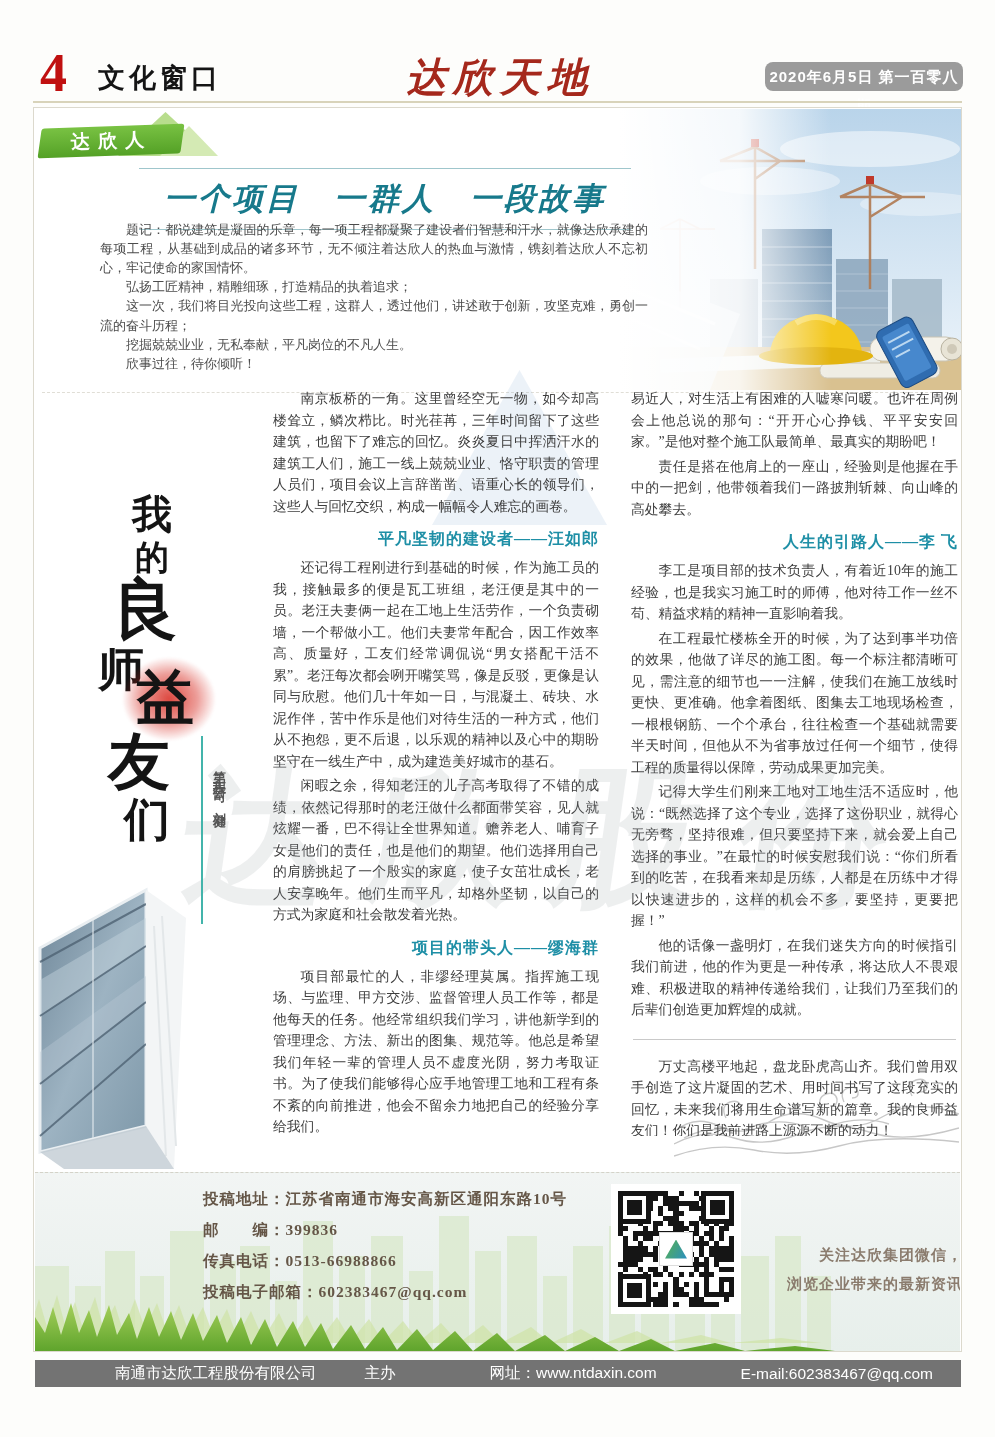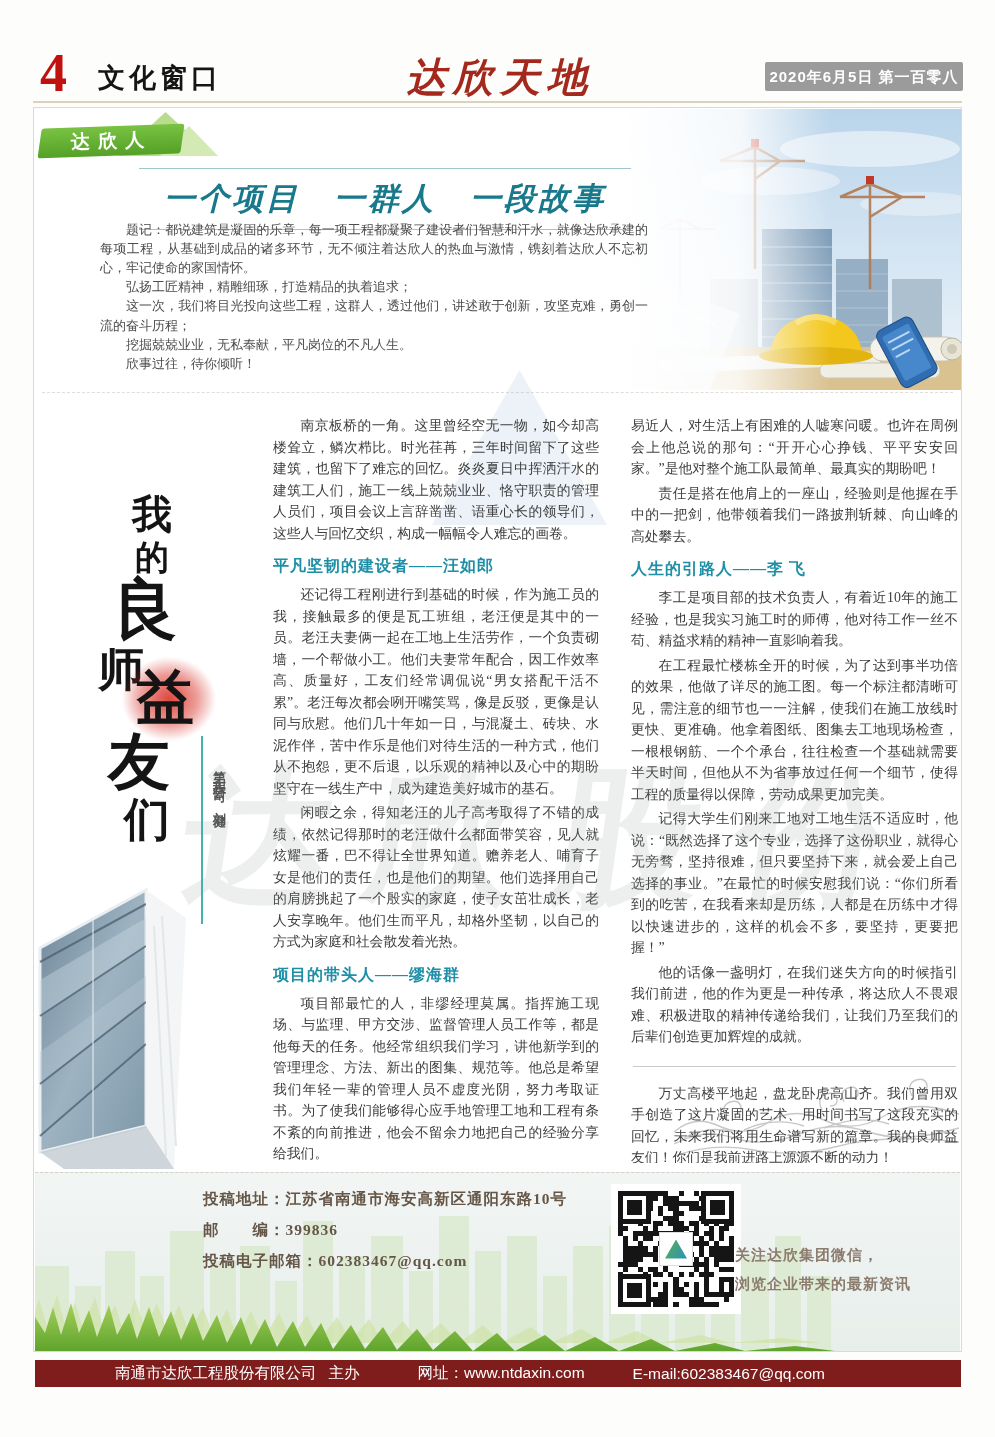--- a/index.html
+++ b/index.html
@@ -3,21 +3,21 @@
 <meta charset="utf-8">
 <style>
   * { box-sizing: border-box; }
   body { margin:0; background:#f2f1ee; font-family:"Liberation Serif","DejaVu Serif",serif; }
   .page { position:relative; width:995px; height:1437px; margin:0 auto; background:#fdfdfb; overflow:hidden; }
 
   
   .page-num { position:absolute; left:40px; top:46px; font-size:54px; font-weight:bold; color:#c01010; line-height:1; }
   .section-name { position:absolute; left:98px; top:60px; font-size:27px; font-weight:bold; color:#151515; letter-spacing:4px; }
   .paper-title { position:absolute; left:330px; width:340px; top:50px; text-align:center; font-size:40px; font-weight:bold; font-style:italic; color:#a5281c; letter-spacing:7px; }
-  .issue-badge { position:absolute; left:765px; top:62px; width:198px; height:29px; background:#9b9b9b; color:#fff; font-size:15px; font-weight:bold; text-align:center; line-height:29px; letter-spacing:1px; border-radius:2px; font-family:"Liberation Sans",sans-serif; }
+  .issue-badge { position:absolute; left:765px; top:62px; width:198px; height:29px; background:#9b9b9b; color:#fff; font-size:15px; font-weight:bold; text-align:center; line-height:29px; letter-spacing:1px; border-radius:8px; font-family:"Liberation Sans",sans-serif; }
   .header-rule { position:absolute; left:33px; width:929px; top:101px; height:2px; background:#d8d3ba; }
 
   
   .content-box { position:absolute; left:33px; top:107px; width:929px; height:1245px; border:1px solid #dcd9cd; background:#fff; }
 
   
   .daxinren-badge { position:absolute; left:6px; top:6px; width:175px; height:48px; z-index:8; }
   .mountain { position:absolute; clip-path:polygon(50% 0,100% 100%,0 100%); }
   .m1 { left:78px; top:-2px; width:95px; height:44px; background:#b8dd8d; }
   .m2 { left:120px; top:12px; width:58px; height:30px; background:#d4eab4; }
@@ -51,50 +51,50 @@
   .vt-5 { left:12px; top:260px; font-size:62px; }
   .vt-6 { left:28px; top:326px; font-size:46px; }
   .ink-blob { position:absolute; left:26px; top:186px; width:94px; height:84px; border-radius:50%; background:radial-gradient(closest-side, rgba(215,40,30,.85), rgba(215,40,30,.45) 60%, rgba(215,40,30,0)); filter:blur(1px); z-index:1; }
   .byline-rule { position:absolute; left:167px; top:628px; width:2px; height:188px; background:#43b4ab; z-index:4; }
   .byline { position:absolute; left:176px; top:652px; height:250px; writing-mode:vertical-rl; font-size:13px; letter-spacing:4px; color:#555; font-weight:bold; z-index:4; }
 
   
   .building { position:absolute; left:0px; top:776px; z-index:1; }
 
   
-  .col { position:absolute; top:307px; height:748px; overflow:hidden; z-index:2; }
+  .col { position:absolute; top:280px; height:748px; overflow:hidden; z-index:2; }
   .col1 { left:239px; width:326px; }
   .col2 { left:597px; width:327px;font-family:Liberation Serif, serif; }
   .para { margin:0 0 3px; text-indent:2em; font-size:13.8px; line-height:1.56; color:#3d3d3d; text-align:justify; }
   .para.cont { text-indent:0; }
-  .col-heading { margin:12px 0 7px; text-align:left; font-size:16px; font-weight:bold; color:#1e8fa6; letter-spacing:1px; }
+  .col-heading { margin:12px 0 7px; text-align:right; font-size:16px; font-weight:bold; color:#1e8fa6; letter-spacing:1px; }
   .col-divider { border-top:1px solid #c9c9c9; margin:18px 2px 16px; }
 
   
   .waves { position:absolute; left:640px; top:962px; z-index:1; }
 
   
   .contact-panel { position:absolute; left:1px; top:1064px; width:925px; height:179px; background:linear-gradient(180deg,#f2f5f4,#e7efeb); border-top:1px dashed #d4d2c8; overflow:hidden; z-index:6; }
   .skyline { position:absolute; left:0; bottom:0; }
   .contact-lines { position:absolute; left:168px; top:16px; z-index:2; }
   .contact-line { margin:0 0 10px; font-size:15.5px; font-weight:bold; color:#655647; letter-spacing:1px; }
   .qr { position:absolute; left:576px; top:11px; width:130px; height:130px; background:#fff; padding:7px; z-index:2; }
   .qr-cells { display:grid; grid-template-columns:repeat(23,1fr); grid-template-rows:repeat(23,1fr); width:116px; height:116px; }
   .qr-cells i { display:block; }
   .qr-cells i.b { background:#151515; }
   .finder { position:absolute; width:33px; height:33px; border:5px solid #151515; background:#fff; }
   .finder::after { content:""; position:absolute; inset:4px; background:#151515; }
   .f-tl { left:7px; top:7px; } .f-tr { right:7px; top:7px; } .f-bl { left:7px; bottom:7px; }
   .qr-logo { position:absolute; left:50%; top:50%; transform:translate(-50%,-50%); width:34px; height:34px; background:#fff; border:1px solid #ddd; display:flex; align-items:center; justify-content:center; }
   .qr-logo-mark { width:22px; height:19px; background:linear-gradient(120deg,#57b14e,#2b8fc0); clip-path:polygon(50% 0,100% 100%,0 100%); }
-  .qr-caption { position:absolute; left:700px; top:68px; width:228px; text-align:left; z-index:2; }
+  .qr-caption { position:absolute; left:700px; top:68px; width:228px; text-align:right; z-index:2; }
   .qr-caption-line { margin:0; font-size:15px; line-height:1.9; color:#8b7c6e; font-weight:bold; letter-spacing:1px; }
 
   
-  .footer-bar { position:absolute; left:35px; top:1360px; width:926px; height:27px; background:#7f1d1d; color:#fff; display:flex; align-items:center; font-size:15.5px; font-family:"Liberation Sans",sans-serif; }
+  .footer-bar { position:absolute; left:35px; top:1360px; width:926px; height:27px; background:#737373; color:#fff; display:flex; align-items:center; font-size:15.5px; font-family:"Liberation Sans",sans-serif;gap:36px; }
   .footer-bar span { white-space:nowrap; }
   .ft-company { margin-left:80px; }
   .ft-org { margin-left:12px; }
   .ft-web { margin-left:58px; }
   .ft-mail { margin-left:48px; }
 </style>
 </head>
 <body>
 
 <div class="page">
@@ -294,20 +294,21 @@
           <rect x="740" y="45" width="26" height="115"></rect>
             <rect x="772" y="85" width="24" height="75"></rect>
         </g>
         <path d="M0,160 L0,126 L10,142 L18,116 L26,144 L36,112 L44,142 L54,119 L62,146 L74,114 L82,144 L94,122 L102,148 L114,116 L124,146 L136,120 L146,149 L158,122 L168,150 L182,124 L192,152 L206,126 L216,154 L230,128 L242,156 L258,130 L270,156 L286,132 L298,158 L316,134 L330,158 L348,136 L362,159 L382,138 L398,159 L420,140 L438,160 L462,142 L480,160 L510,144 L530,160 L560,146 L584,160 L616,148 L640,160 L680,152 L710,160 L760,155 L800,160 L925,160 Z" fill="#cfe3a6" opacity="0.7" transform="translate(-14,-8)"></path>
         <path d="M0,160 L0,126 L10,142 L18,116 L26,144 L36,112 L44,142 L54,119 L62,146 L74,114 L82,144 L94,122 L102,148 L114,116 L124,146 L136,120 L146,149 L158,122 L168,150 L182,124 L192,152 L206,126 L216,154 L230,128 L242,156 L258,130 L270,156 L286,132 L298,158 L316,134 L330,158 L348,136 L362,159 L382,138 L398,159 L420,140 L438,160 L462,142 L480,160 L510,144 L530,160 L560,146 L584,160 L616,148 L640,160 L680,152 L710,160 L760,155 L800,160 L925,160 Z" fill="url(#grassG)"></path>
       </svg>
 
       <div class="contact-lines">
           <div class="contact-line">投稿地址：江苏省南通市海安高新区通阳东路10号</div>
           <div class="contact-line">邮　　编：399836</div>
+          <div class="contact-line">传真电话：0513-66988866</div>
           <div class="contact-line">投稿电子邮箱：602383467@qq.com</div>
         </div>
 
       <div class="qr">
         <div class="qr-cells">
             <i></i>
             <i class="b"></i>
             <i class="b"></i>
             <i></i>
             <i class="b"></i>

